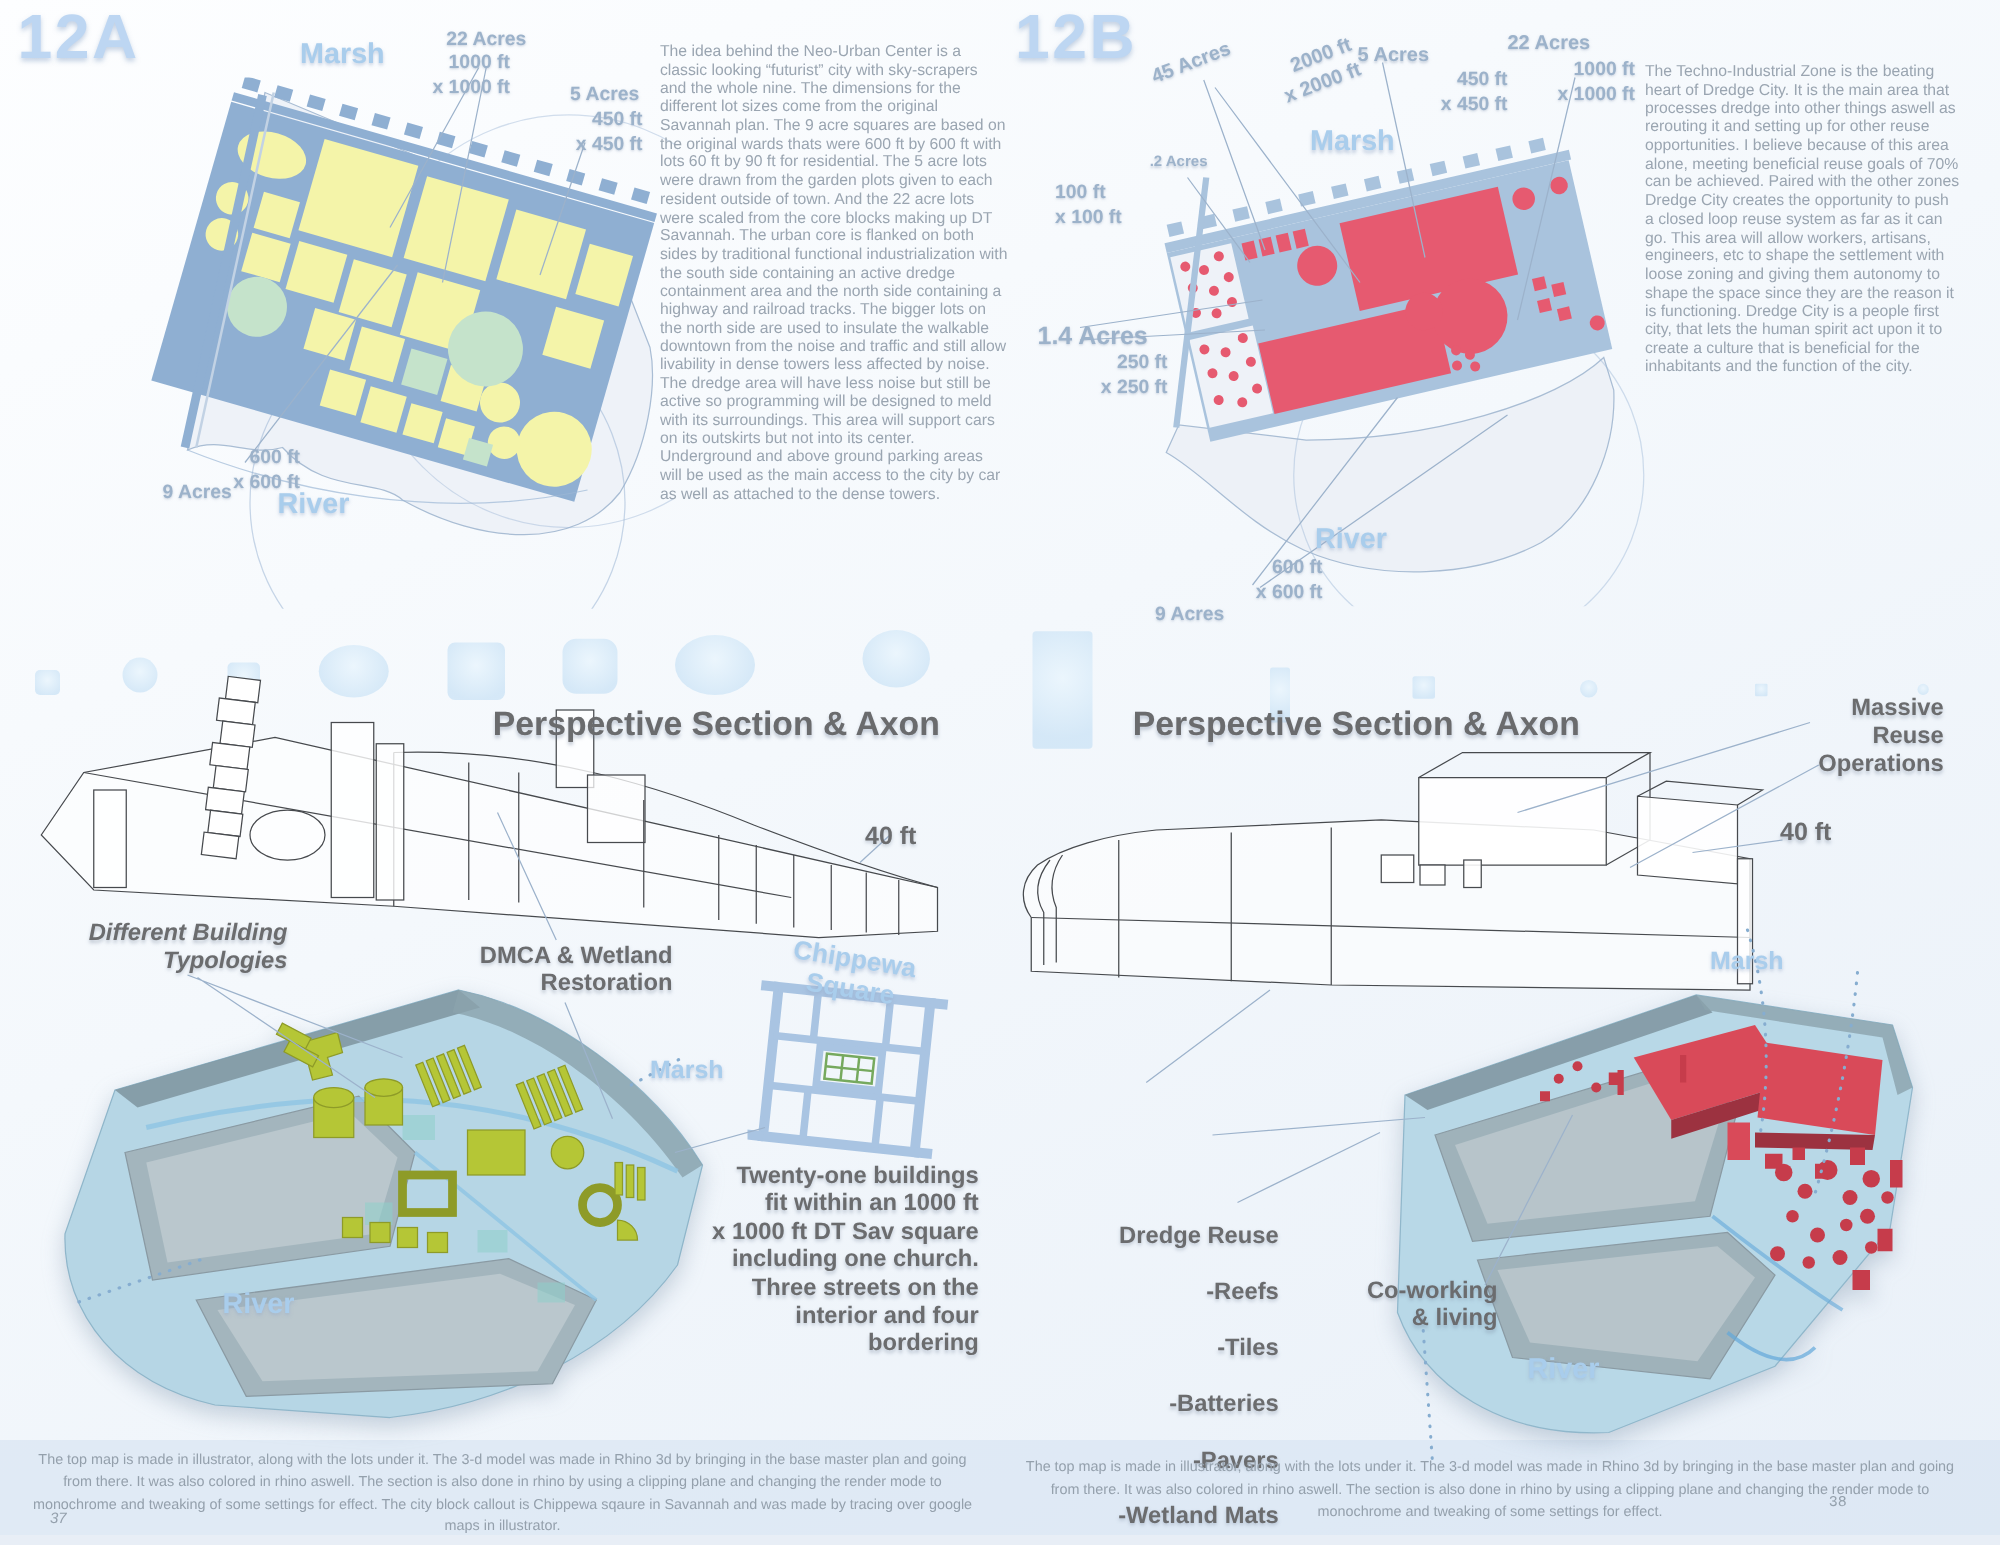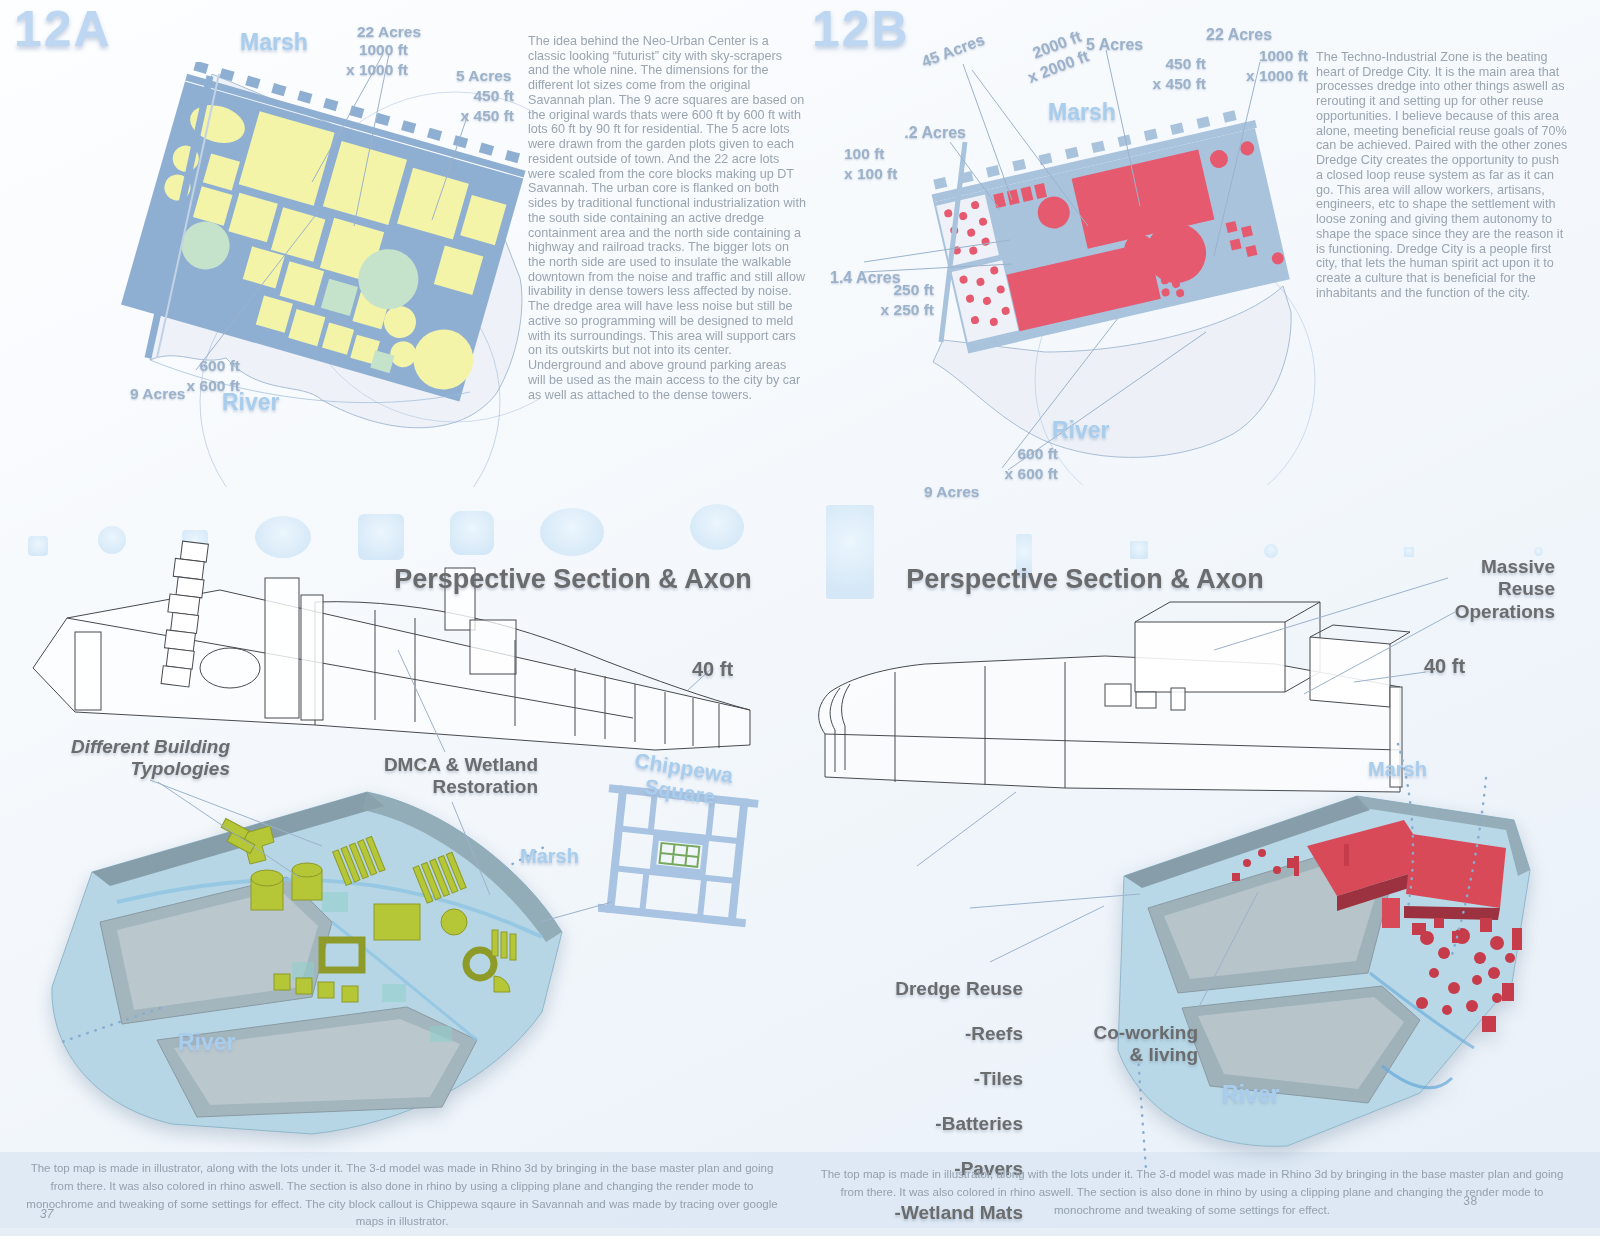--- a/index.html
+++ b/index.html
@@ -382,39 +382,46 @@
 
   <div class="abs heading" style="left:393px;top:566px;width:360px;">Perspective Section &amp; Axon</div>
   <div class="abs dark" style="left:692px;top:658px;font-size:20px;">40 ft</div>
   <div class="abs dark" style="left:30px;top:736px;width:200px;font-style:italic;">Different Building
 Typologies</div>
   <div class="abs dark" style="left:368px;top:754px;width:170px;">DMCA &amp; Wetland
 Restoration</div>
   <div class="abs blue-lbl" style="left:622px;top:756px;width:120px;text-align:center;font-size:21px;transform:rotate(9deg);">Chippewa
 Square</div>
   <div class="abs blue-lbl" style="left:520px;top:845px;font-size:20px;">Marsh</div>
+  <div class="abs dark" style="left:568px;top:930px;width:215px;">Twenty-one buildings
+fit within an 1000 ft
+x 1000 ft DT Sav square
+including one church.
+Three streets on the
+interior and four
+bordering</div>
   <div class="abs blue-lbl" style="left:178px;top:1030px;">River</div>
   <div class="abs caption" style="left:24px;top:1160px;width:756px;">The top map is made in illustrator, along with the lots under it. The 3-d model was made in Rhino 3d by bringing in the base master plan and going from there. It was also colored in rhino aswell. The section is also done in rhino by using a clipping plane and changing the render mode to monochrome and tweaking of some settings for effect. The city block callout is Chippewa sqaure in Savannah and was made by tracing over google maps in illustrator.</div>
   <div class="abs pagenum" style="left:40px;top:1208px;font-style:italic;">37</div>
 
   <div class="abs pageid" style="left:812px;top:4px;">12B</div>
   <div class="abs meas" style="left:920px;top:40px;font-size:16px;transform:rotate(-21deg);">45 Acres</div>
   <div class="abs meas" style="left:978px;top:44px;width:110px;text-align:right;font-size:16px;transform:rotate(-21deg);">2000 ft
 x 2000 ft</div>
   <div class="abs meas" style="left:1086px;top:34px;font-size:16px;">5 Acres</div>
   <div class="abs meas" style="left:1120px;top:54px;width:86px;text-align:right;">450 ft
 x 450 ft</div>
   <div class="abs meas" style="left:1206px;top:24px;font-size:16px;">22 Acres</div>
   <div class="abs meas" style="left:1222px;top:46px;width:86px;text-align:right;">1000 ft
 x 1000 ft</div>
   <div class="abs blue-lbl" style="left:1048px;top:100px;">Marsh</div>
-  <div class="abs meas" style="left:890px;top:122px;width:76px;text-align:right;font-size:16px;">.2 Acres</div>
+  <div class="abs meas" style="left:890px;top:122px;width:76px;text-align:right;font-size:12px;">.2 Acres</div>
   <div class="abs meas" style="left:844px;top:144px;width:84px;text-align:left;">100 ft
 x 100 ft</div>
-  <div class="abs meas" style="left:830px;top:256px;font-size:16px;margin-top:11px;">1.4 Acres</div>
+  <div class="abs meas" style="left:830px;top:256px;font-size:20px;">1.4 Acres</div>
   <div class="abs meas" style="left:824px;top:280px;width:110px;text-align:right;">250 ft
 x 250 ft</div>
   <div class="abs blue-lbl" style="left:1052px;top:418px;">River</div>
   <div class="abs meas" style="left:978px;top:444px;width:80px;text-align:right;">600 ft
 x 600 ft</div>
   <div class="abs meas" style="left:924px;top:482px;">9 Acres</div>
   <div class="abs para" style="left:1316px;top:50px;width:252px;">The Techno-Industrial Zone is the beating heart of Dredge City. It is the main area that processes dredge into other things aswell as rerouting it and setting up for other reuse opportunities. I believe because of this area alone, meeting beneficial reuse goals of 70% can be achieved. Paired with the other zones Dredge City creates the opportunity to push a closed loop reuse system as far as it can go. This area will allow workers, artisans, engineers, etc to shape the settlement with loose zoning and giving them autonomy to shape the space since they are the reason it is functioning. Dredge City is a people first city, that lets the human spirit act upon it to create a culture that is beneficial for the inhabitants and the function of the city.</div>
 
   <div class="abs heading" style="left:900px;top:566px;width:370px;">Perspective Section &amp; Axon</div>
   <div class="abs dark" style="left:1415px;top:556px;width:140px;">Massive

